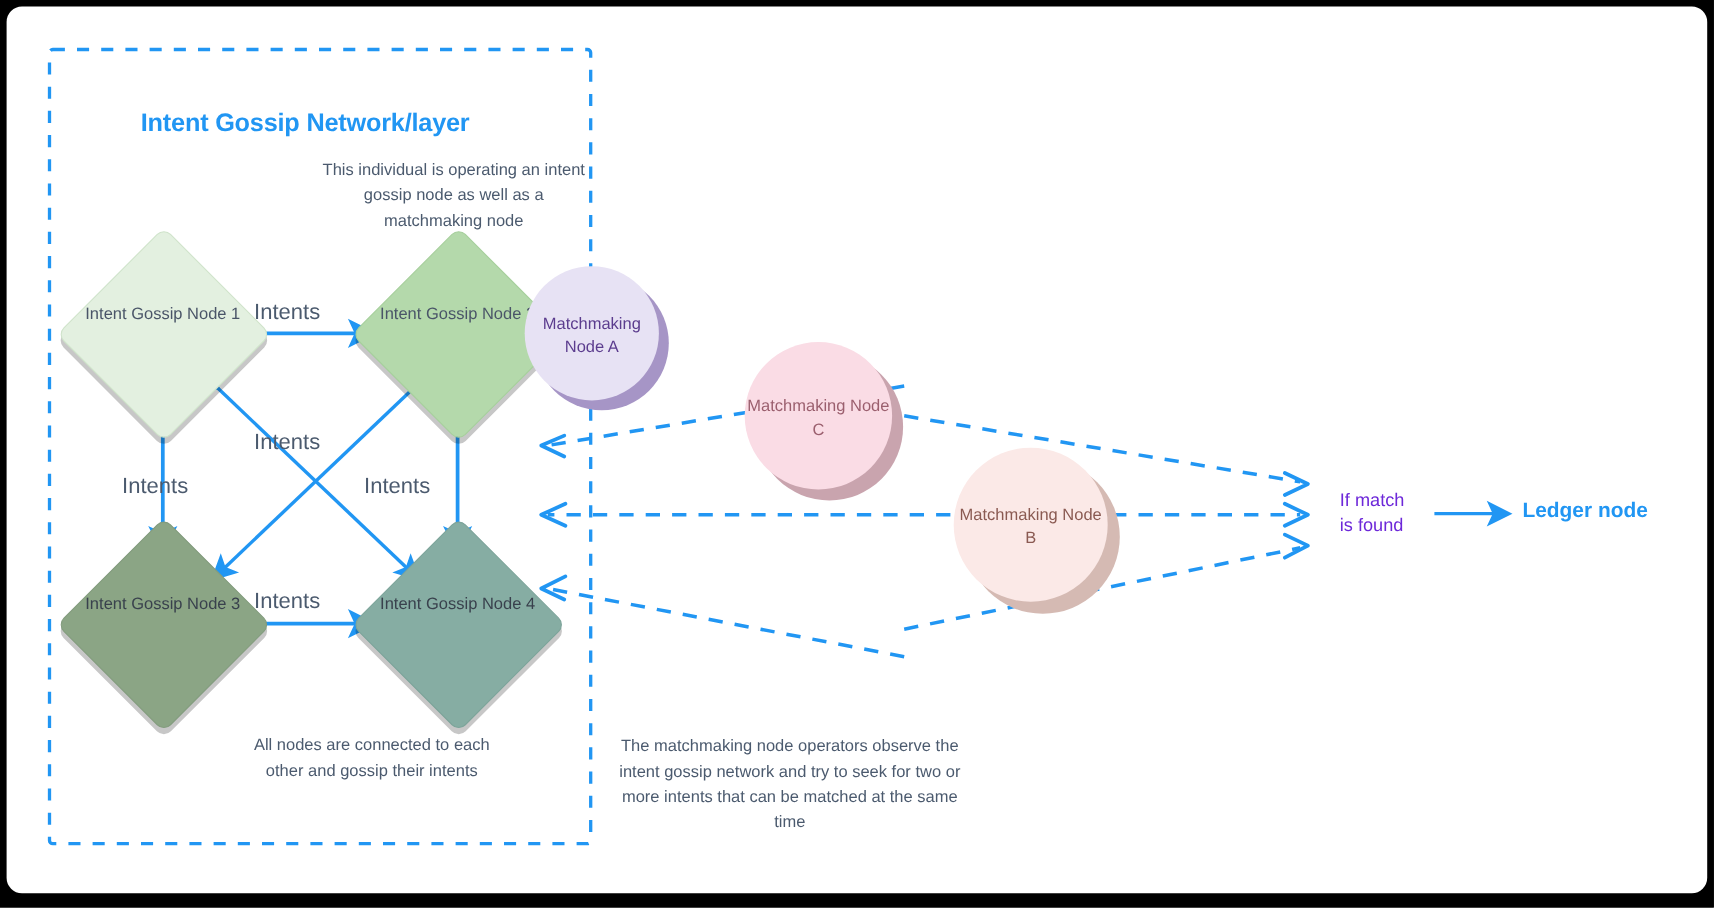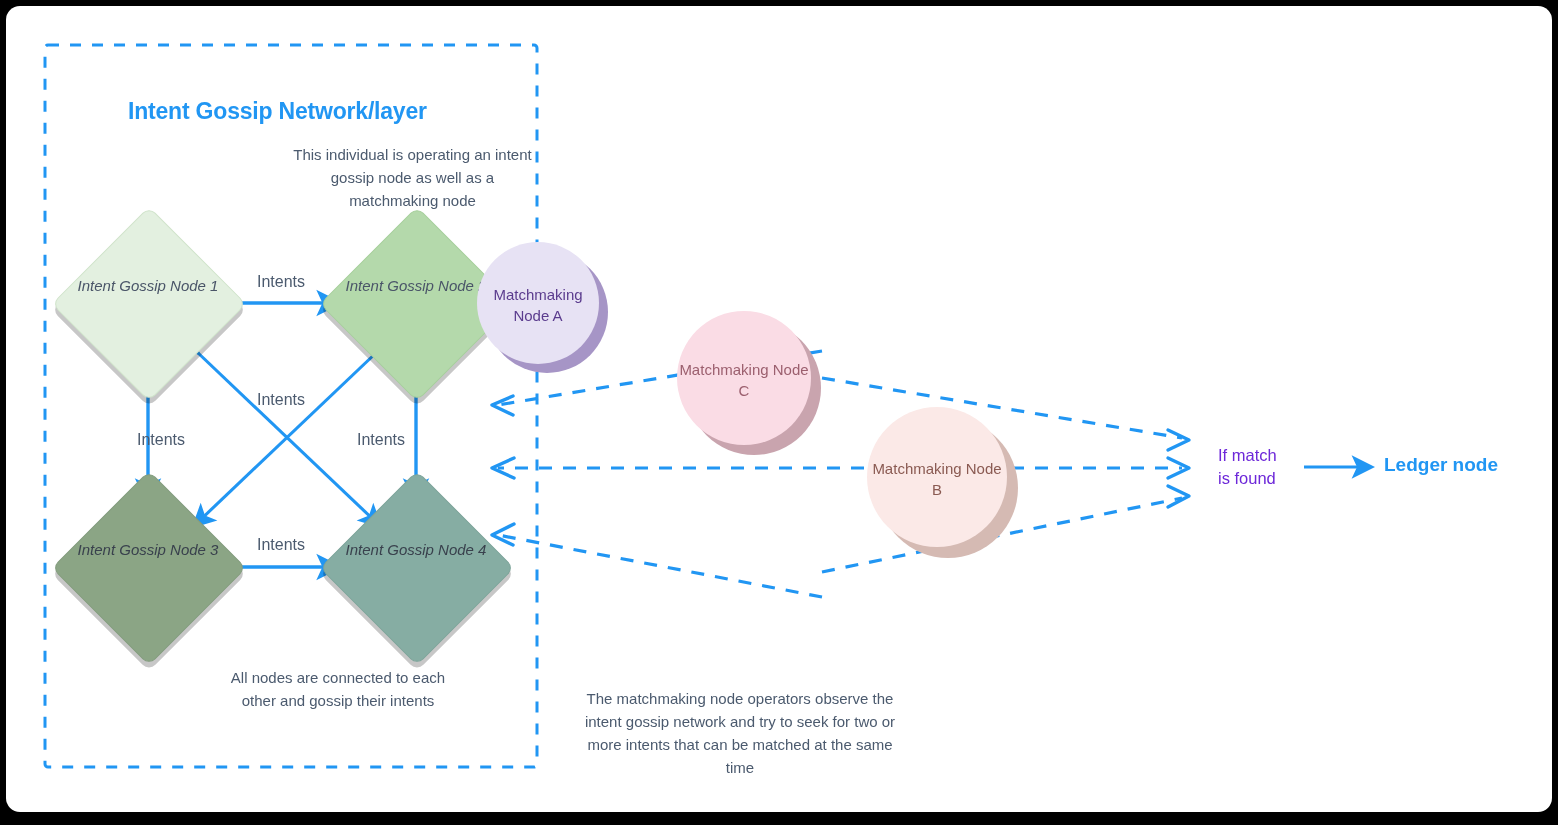--- a/index.html
+++ b/index.html
@@ -16,36 +16,36 @@
   .gossip-title{
     position:absolute;left:122px;top:92px;width:340px;
     font-size:23px;font-weight:bold;color:#2196f3;letter-spacing:-0.2px;
   }
   .note{
     position:absolute;text-align:center;color:#4b5a6e;
     font-size:15px;line-height:23px;
   }
   .note-top{left:280px;top:137px;width:253px;}
   .note-bl{left:159px;top:660px;width:250px;margin-left:48px;}
-  .note-bm{left:574px;top:661px;width:320px;margin-top:20px;}
+  .note-bm{left:552px;top:661px;width:320px;}
   .if-match{
     position:absolute;left:1212px;top:438px;width:90px;
     font-size:16.5px;line-height:23px;color:#6d28d9;
   }
   .ledger{
     position:absolute;left:1378px;top:448px;width:180px;
     font-size:19px;font-weight:bold;color:#2196f3;
   }
   .edge-label{
-    position:absolute;font-size:16px;color:#4b5a6e;text-align:center;
+    position:absolute;font-size:20px;color:#4b5a6e;text-align:left;
     white-space:nowrap;
   }
 
   
-  .diamond-wrap{position:absolute;width:136px;height:136px;font-style:italic;}
+  .diamond-wrap{position:absolute;width:136px;height:136px;}
   .diamond{
     position:absolute;left:0;top:0;width:136px;height:136px;
     transform:rotate(45deg);border-radius:9px;
     box-shadow:4px 4px 0 0 rgba(0,0,0,0.22);
   }
   .diamond-label{
     position:absolute;left:-18px;top:40px;width:172px;text-align:center;
     font-size:15px;line-height:21px;color:#4a5568;
   }
   .d1 .diamond{background:#e3f0e0;border:1px solid #cfe3ca;}

